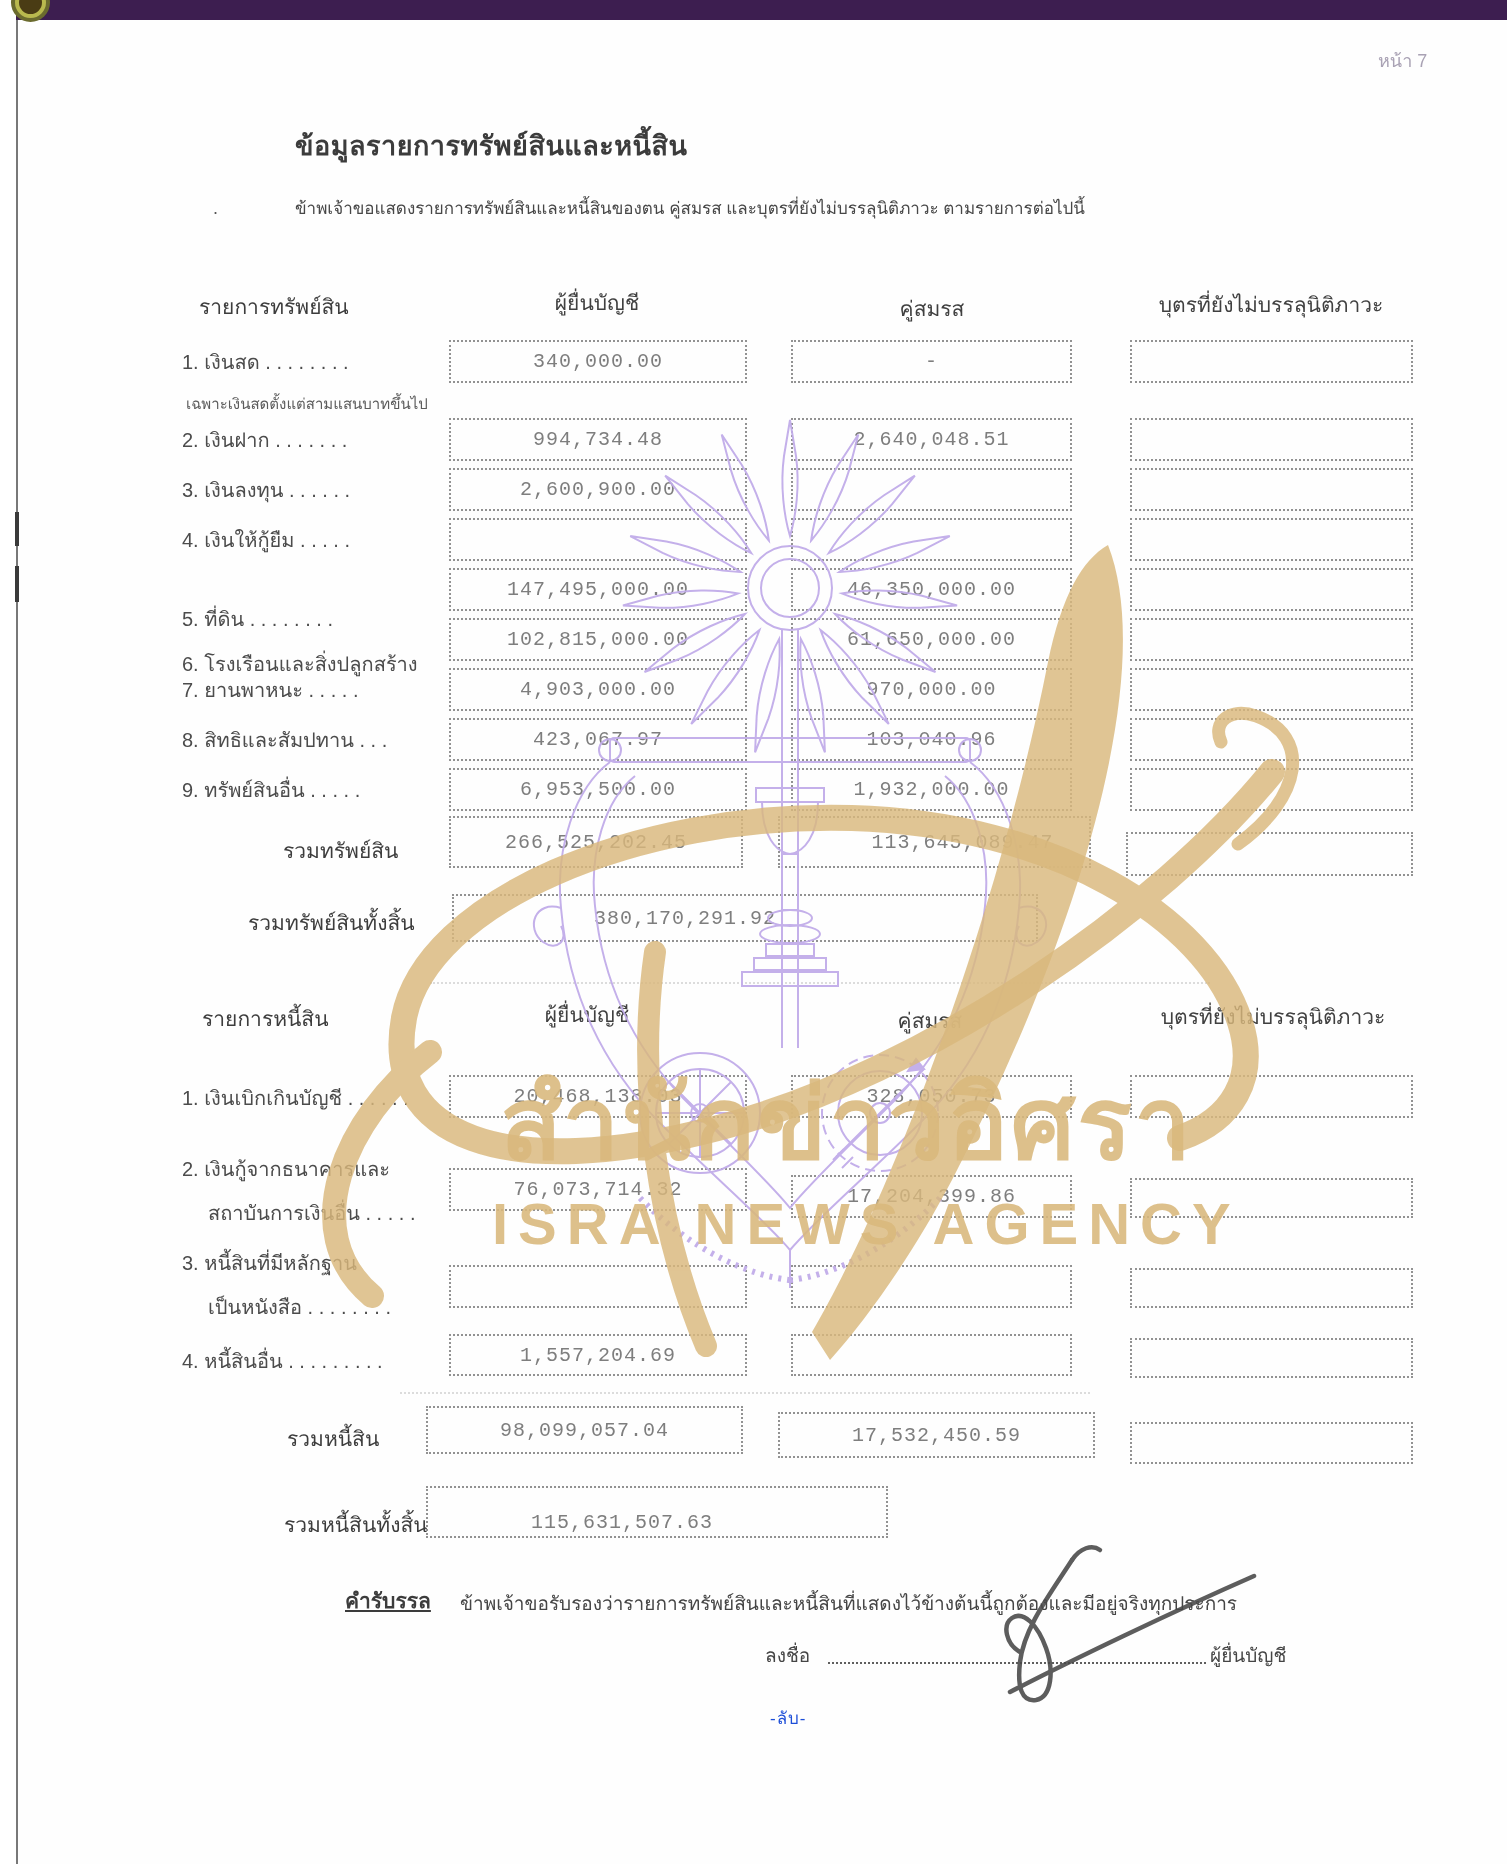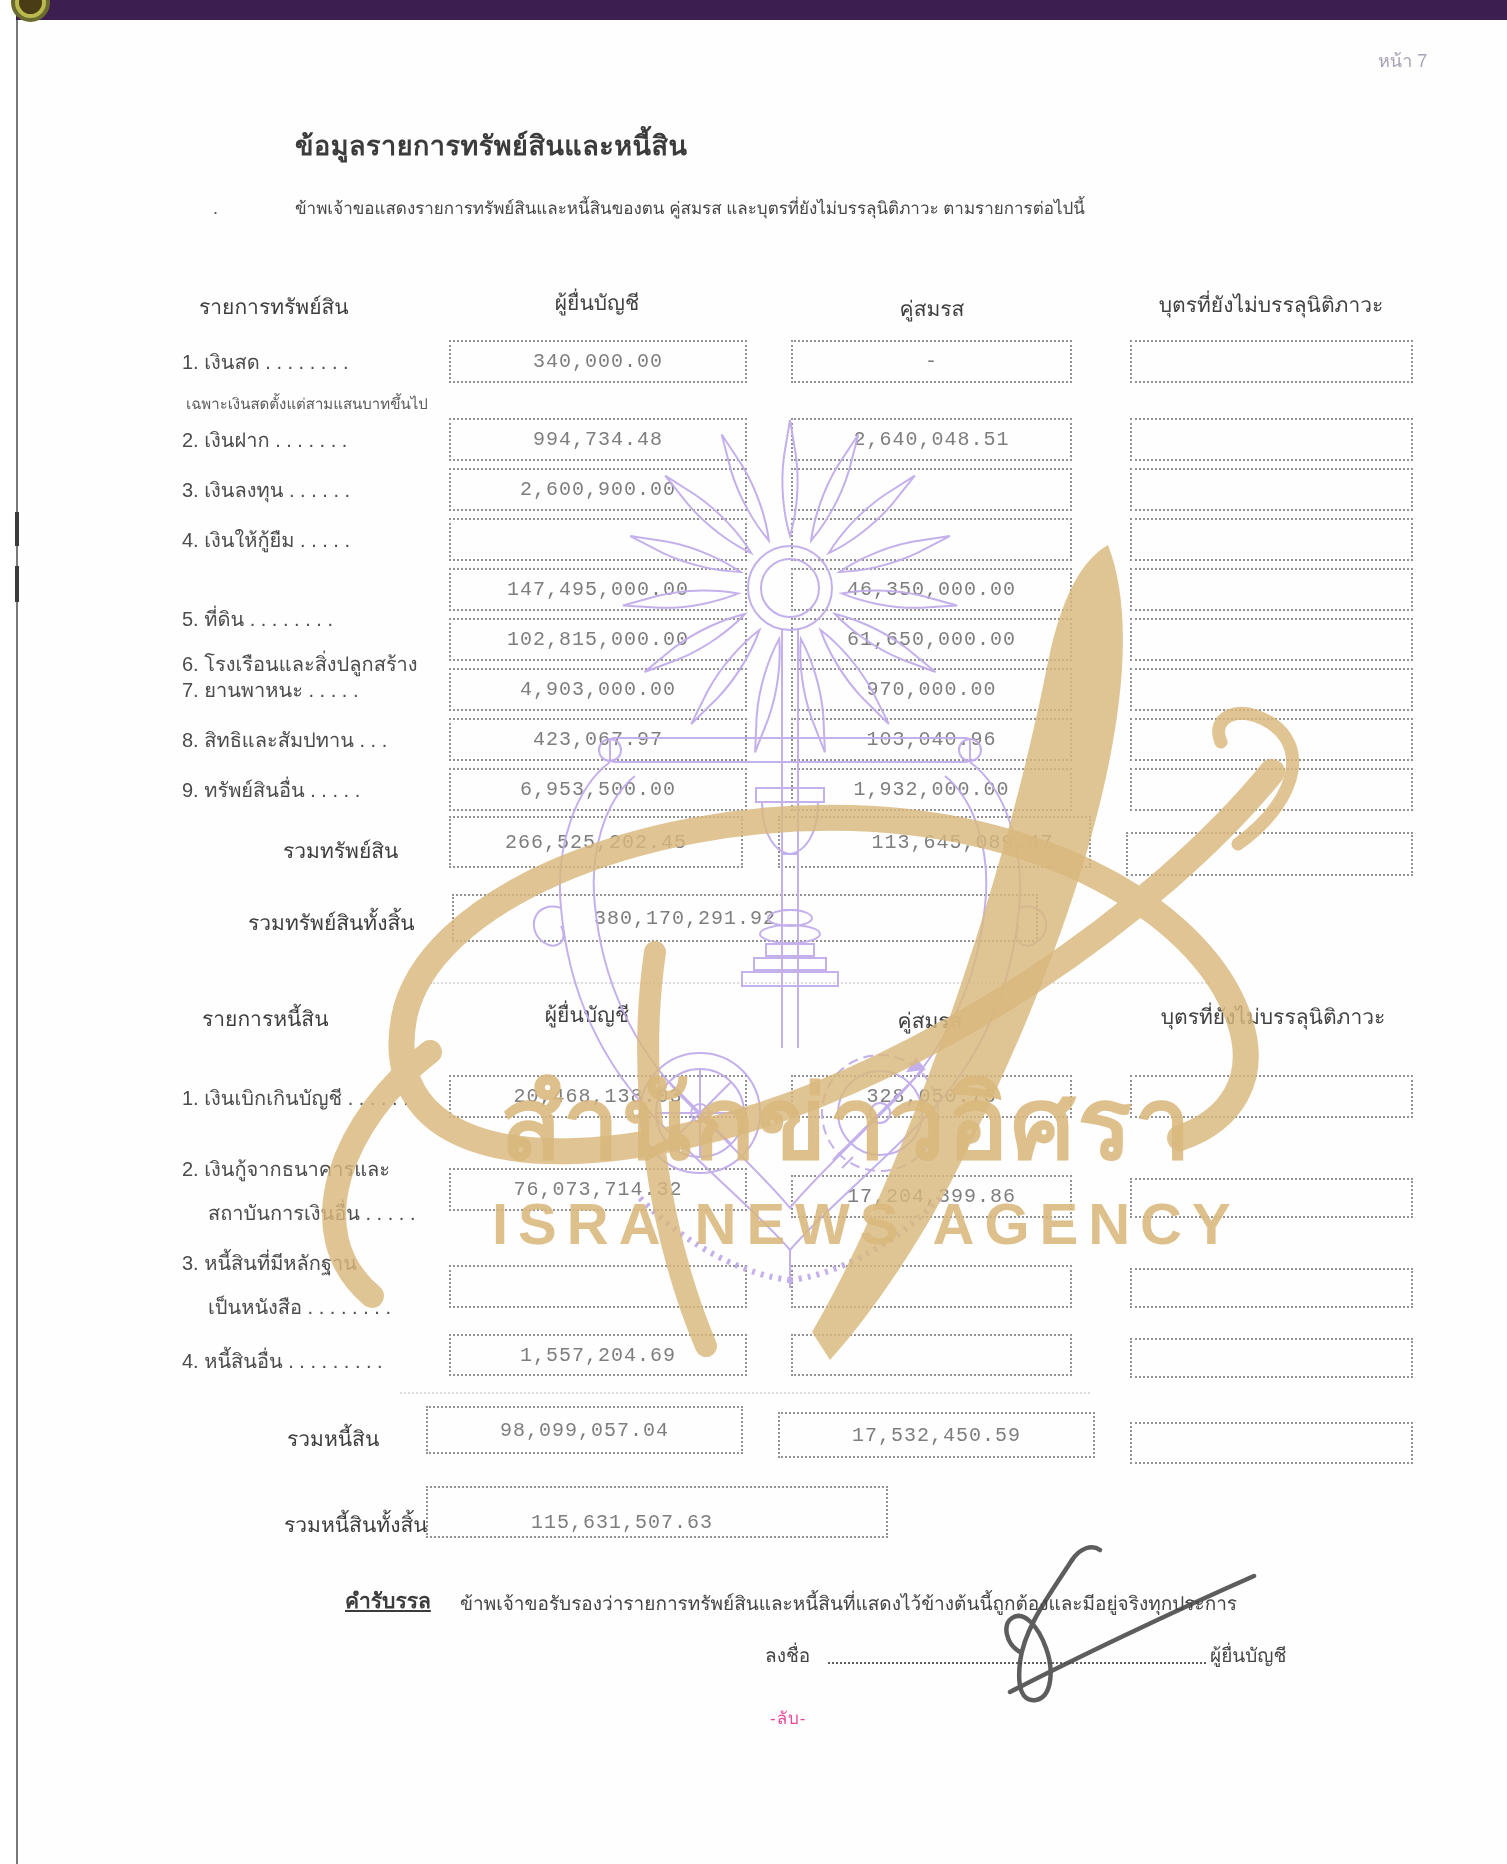--- a/index.html
+++ b/index.html
@@ -38,21 +38,21 @@
   .shiftR { transform:translateX(28px); }
 
   .totlbl { position:absolute; font-size:21px; color:#3d3d3d; white-space:nowrap; }
 
   .cert-head { position:absolute; left:345px; top:1584px; font-size:21px; font-weight:700; color:#3c3c3c;
                text-decoration:underline; }
   .cert-text { position:absolute; left:460px; top:1588px; font-size:19px; color:#454545; white-space:nowrap; }
   .signlabel { position:absolute; left:765px; top:1640px; font-size:19px; color:#454545; }
   .signdots  { position:absolute; left:828px; top:1640px; width:378px; height:24px; border-bottom:2px dotted #5f5f5f; }
   .signrole  { position:absolute; left:1210px; top:1640px; font-size:19px; color:#454545; }
-  .conf { position:absolute; left:770px; top:1704px; font-size:17px; color:#ec4899; letter-spacing:1px; }
+  .conf { position:absolute; left:770px; top:1704px; font-size:17px; color:#1d4ed8; letter-spacing:1px; }
 
   .noise { position:absolute; border-top:2px dotted #dcdcdc; height:0; }
 
   
   .wm-crest { position:absolute; left:455px; top:408px; z-index:5; pointer-events:none; }
   .wm-tan   { position:absolute; left:0; top:0; z-index:6; pointer-events:none; }
   .wm-thai  { position:absolute; left:500px; top:1068px; z-index:6; pointer-events:none;
               font-size:102px; font-weight:700; color:#d9b87c; opacity:.88; letter-spacing:2px; white-space:nowrap; line-height:1.1; }
   .wm-eng   { position:absolute; left:492px; top:1190px; z-index:6; pointer-events:none;
               font-size:58px; font-weight:700; color:#d9b87c; opacity:.88; letter-spacing:10px; white-space:nowrap; }

